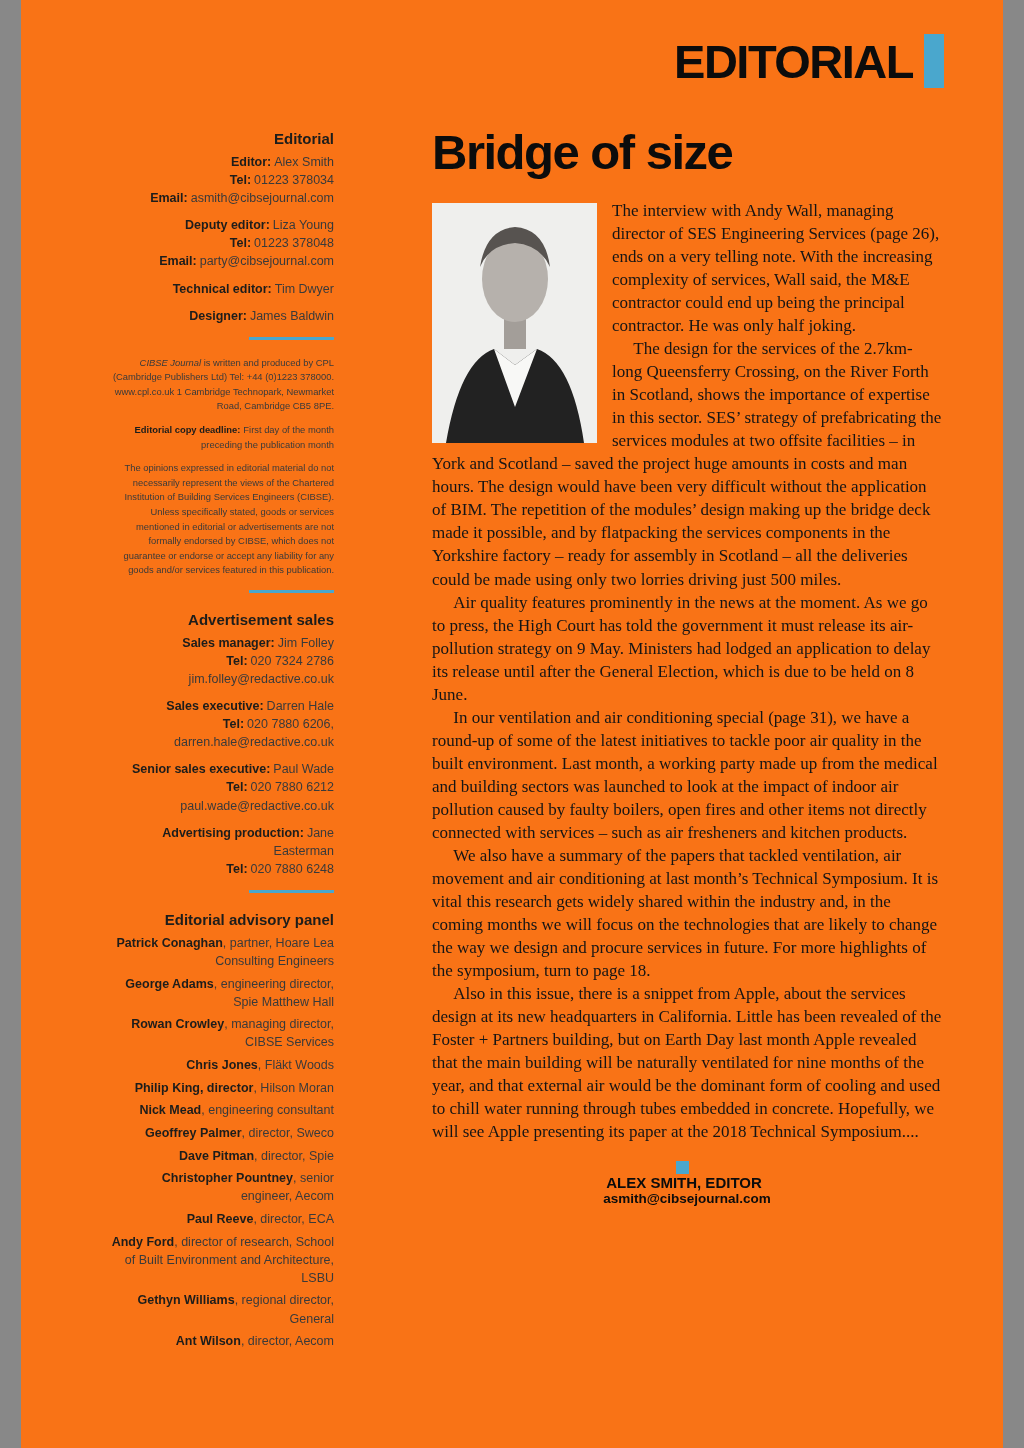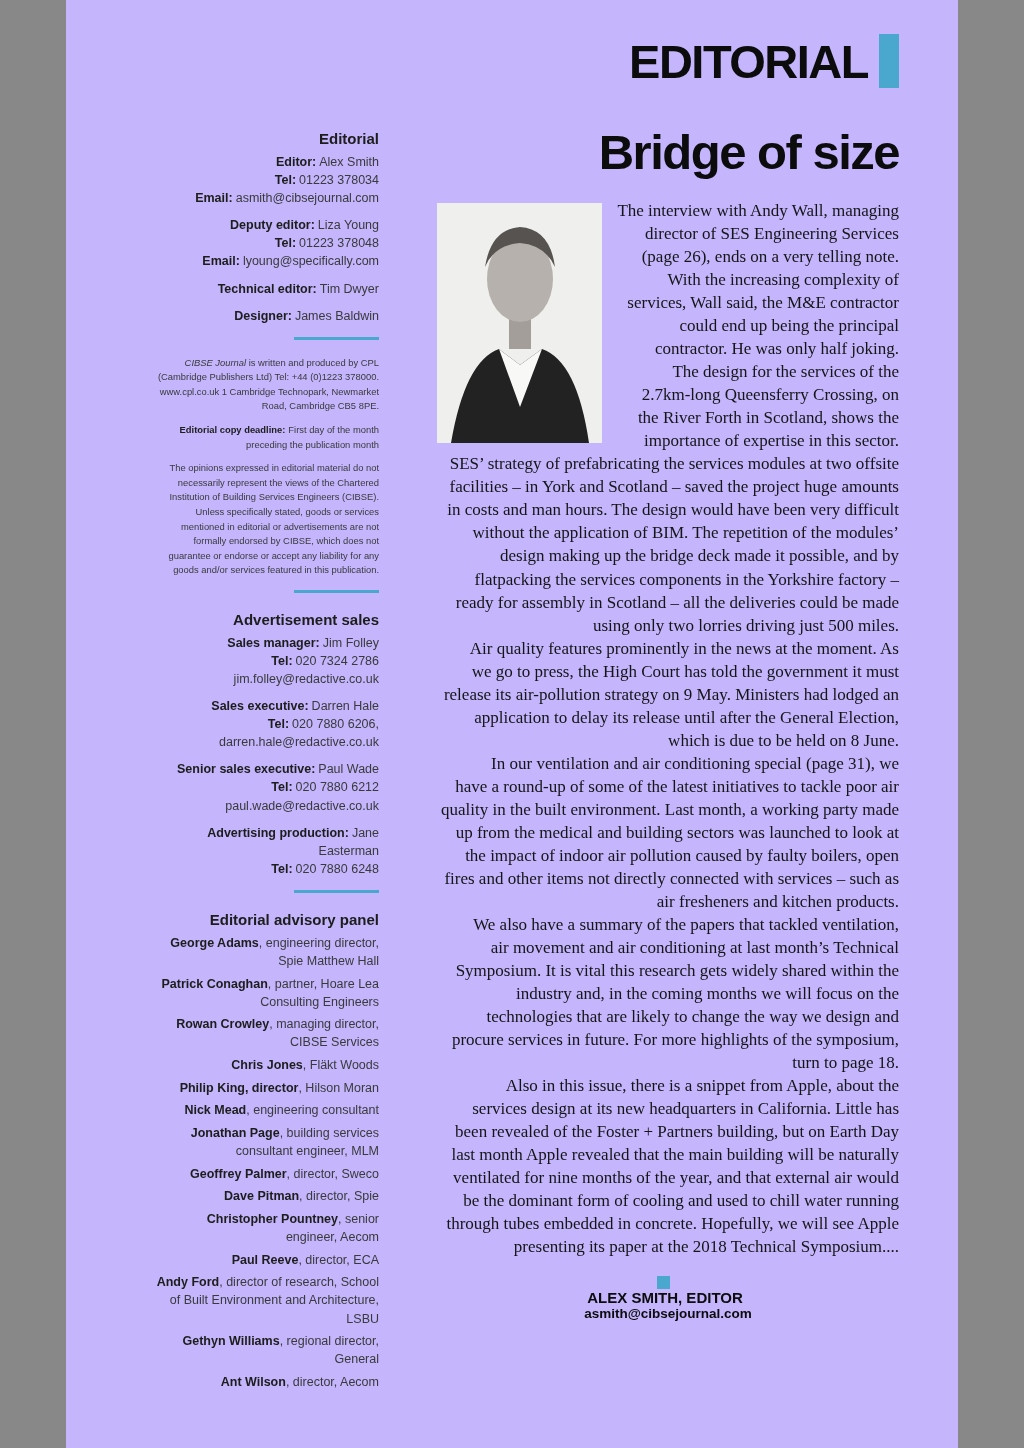--- a/index.html
+++ b/index.html
@@ -1,29 +1,29 @@
 <!DOCTYPE html>
 <html style="--accent: #4aa7cd;"><head>
 <meta charset="utf-8">
 <style>
   :root { --accent: #4aa7cd; --ink: #111; --side-ink: #3a3a3a; }
   * { box-sizing: border-box; margin: 0; padding: 0; }
   body { background: #888; font-family: "Liberation Sans", sans-serif; }
   .page {
-    width: 892px; height: 1448px; background: #c4b5fd; margin: 0 auto;
+    width: 982px; height: 1448px; background: #f97316; margin: 0 auto;
     position: relative; display: flex; flex-direction: column; overflow: hidden;
   }
   
   .masthead { margin: 34px 59px 0 0; display: flex; justify-content: flex-end; align-items: center; }
   .masthead-title { font-size: 47px; font-weight: 800; letter-spacing: -1.5px; color: #0c0c0c; line-height: 1; }
   .masthead-bar { width: 20px; height: 54px; background: var(--accent); margin-left: 11px; }
   
   .content { display: flex; margin: 40px 59px 0 87px; }
   .sidebar { width: 226px; flex-shrink: 0; text-align: right; color: var(--side-ink); font-size: 12.5px; line-height: 1.45; }
-  .main { width: 510px; margin-left: 58px; text-align: right; }
+  .main { width: 510px; margin-left: 98px; }
   
   .side-heading { font-size: 15px; font-weight: bold; color: #1d1d1b; margin-bottom: 3px; }
   .contact-line .lbl { font-weight: bold; color: #1d1d1b; margin-right: 3px; }
   .contact-line.gap { margin-top: 9px; }
   .divider { width: 85px; height: 3px; background: var(--accent); margin: 12px 0 16px auto; }
   .imprint { font-size: 9.4px; line-height: 1.55; }
   .imprint-p { margin-bottom: 9px; }
   .imprint-p .lbl { font-weight: bold; color: #1d1d1b; margin-right: 3px; }
   .imprint-p .ital { font-style: italic; }
   .advisory-member { margin-bottom: 4.5px; }
@@ -58,21 +58,21 @@
   <div class="contact-line"><span class="lbl">Editor:</span><span>Alex Smith</span></div>
 
   <div class="contact-line"><span class="lbl">Tel:</span><span>01223 378034</span></div>
 
   <div class="contact-line"><span class="lbl">Email:</span><span>asmith@cibsejournal.com</span></div>
 
   <div class="contact-line gap"><span class="lbl">Deputy editor:</span><span>Liza Young</span></div>
 
   <div class="contact-line"><span class="lbl">Tel:</span><span>01223 378048</span></div>
 
-  <div class="contact-line"><span class="lbl">Email:</span><span>lyoung@specifically.com</span></div>
+  <div class="contact-line"><span class="lbl">Email:</span><span>party@cibsejournal.com</span></div>
 
   <div class="contact-line gap"><span class="lbl">Technical editor:</span><span>Tim Dwyer</span></div>
 
   <div class="contact-line gap"><span class="lbl">Designer:</span><span>James Baldwin</span></div>
 </div>
       <div class="divider"></div>
 
       <div class="imprint">
   <p class="imprint-p"><span class="ital">CIBSE Journal</span> <span>is written and produced by CPL (Cambridge Publishers Ltd) Tel: +44 (0)1223 378000. www.cpl.co.uk 1 Cambridge Technopark, Newmarket Road, Cambridge CB5 8PE.</span></p>
 
@@ -103,33 +103,32 @@
   <div class="contact-line"><span>paul.wade@redactive.co.uk</span></div>
 
   <div class="contact-line gap"><span class="lbl">Advertising production:</span><span>Jane Easterman</span></div>
 
   <div class="contact-line"><span class="lbl">Tel:</span><span>020 7880 6248</span></div>
 </div>
       <div class="divider"></div>
 
       <div class="side-heading">Editorial advisory panel</div>
       <div>
+  <div class="advisory-member"><span class="name-b">Patrick Conaghan</span><span>, partner, Hoare Lea Consulting Engineers</span></div>
+
   <div class="advisory-member"><span class="name-b">George Adams</span><span>, engineering director, Spie Matthew Hall</span></div>
-
-  <div class="advisory-member"><span class="name-b">Patrick Conaghan</span><span>, partner, Hoare Lea Consulting Engineers</span></div>
 
   <div class="advisory-member"><span class="name-b">Rowan Crowley</span><span>, managing director, CIBSE Services</span></div>
 
   <div class="advisory-member"><span class="name-b">Chris Jones</span><span>, Fläkt Woods</span></div>
 
   <div class="advisory-member"><span class="name-b">Philip King, director</span><span>, Hilson Moran</span></div>
 
   <div class="advisory-member"><span class="name-b">Nick Mead</span><span>, engineering consultant</span></div>
 
-  <div class="advisory-member"><span class="name-b">Jonathan Page</span><span>, building services consultant engineer, MLM</span></div>
 
   <div class="advisory-member"><span class="name-b">Geoffrey Palmer</span><span>, director, Sweco</span></div>
 
   <div class="advisory-member"><span class="name-b">Dave Pitman</span><span>, director, Spie</span></div>
 
   <div class="advisory-member"><span class="name-b">Christopher Pountney</span><span>, senior engineer, Aecom</span></div>
 
   <div class="advisory-member"><span class="name-b">Paul Reeve</span><span>, director, ECA</span></div>
 
   <div class="advisory-member"><span class="name-b">Andy Ford</span><span>, director of research, School of Built Environment and Architecture, LSBU</span></div>

